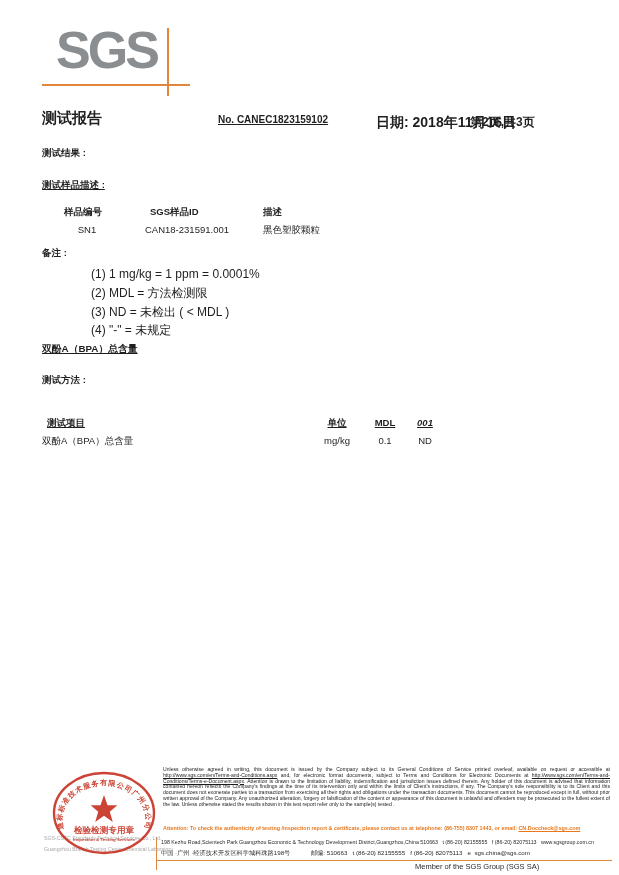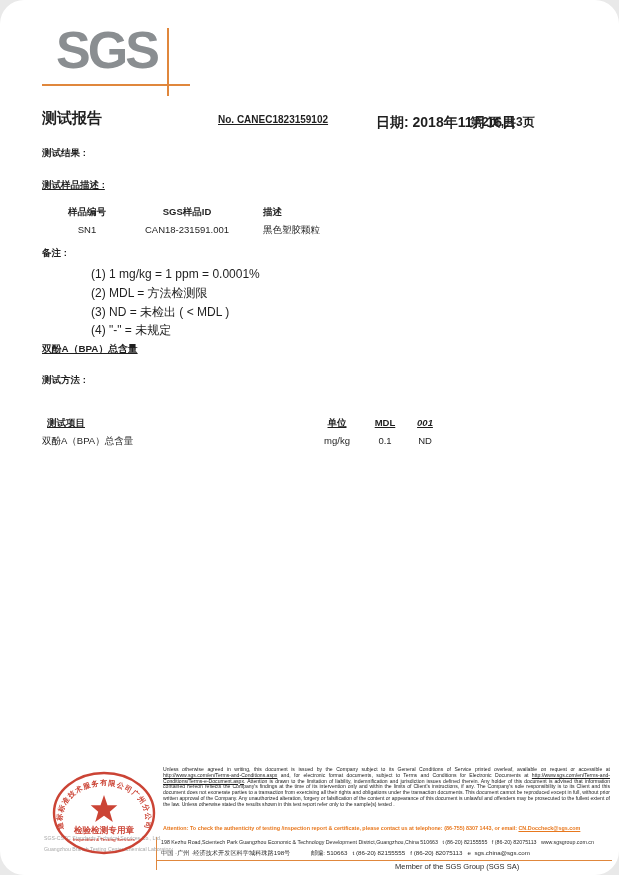--- a/index.html
+++ b/index.html
@@ -1,21 +1,20 @@
 <!DOCTYPE html>
 <html><head>
 <meta charset="utf-8">
 <style>
   html,body { margin:0; padding:0; background:#e9e9e9; }
   .page {
     position:relative; width:619px; height:875px; margin:0 auto;
     background:#ffffff; overflow:hidden;
     font-family:"Liberation Sans","DejaVu Sans",sans-serif;
     color:#1f1f1f;
-    border-radius:24px;
   }
   
   .logo-text {
     position:absolute; left:56px; top:24px;
     font-size:52px; font-weight:bold; letter-spacing:-3px;
     color:#8a8e91; line-height:1;
   }
   .logo-hline { position:absolute; left:42px; top:84px; width:148px; height:2px; background:#e0873c; }
   .logo-vline { position:absolute; left:167px; top:28px; width:2px; height:68px; background:#e0873c; }
 
@@ -25,22 +24,22 @@
   .report-date { position:absolute; left:376px; top:114px; font-size:14px; font-weight:bold; }
   .report-page { position:absolute; left:470px; top:114px; font-size:12px; font-weight:bold; }
 
   
   .lbl { position:absolute; font-size:9.5px; font-weight:bold; }
   .txt { position:absolute; font-size:9.5px; }
   .u { text-decoration:underline; }
   .results-label { left:42px; top:147px; }
   .sample-desc-label { left:42px; top:179px; }
 
-  .st-h1 { left:56px; top:206px; width:62px; text-align:center; }
-  .st-h2 { left:142px; top:206px; width:90px; text-align:center; }
+  .st-h1 { left:64px; top:206px; width:62px; }
+  .st-h2 { left:150px; top:206px; width:90px; text-align:left; }
   .st-h3 { left:263px; top:206px; }
   .st-c1 { left:56px; top:224px; width:62px; text-align:center; }
   .st-c2 { left:137px; top:224px; width:100px; text-align:center; }
   .st-c3 { left:263px; top:224px; }
 
   .remarks-label { left:42px; top:247px; }
   .remark-line { left:91px; font-size:12px; position:absolute; }
 
   .bpa-title { left:42px; top:343px; font-size:9.8px; }
   .method-label { left:42px; top:374px; }
@@ -66,21 +65,21 @@
     font-size:5.4px; line-height:6.1px; color:#e8781e; font-weight:bold;
   }
   .attention .link { text-decoration:underline; }
 
   .company-lines { position:absolute; left:44px; top:833px; z-index:1; color:#a9a9a9; font-size:5.2px; line-height:11px; white-space:nowrap; }
 
   .addr-vline { position:absolute; left:156px; top:837px; width:1px; height:33px; background:#e0873c; }
   .addr-line1 { position:absolute; left:161px; top:839px; font-size:5.3px; white-space:pre; color:#2a2a2a; }
   .addr-line2 { position:absolute; left:161px; top:849px; font-size:6.2px; white-space:pre; color:#2a2a2a; }
   .footer-hline { position:absolute; left:156px; top:860px; width:456px; height:1px; background:#e0873c; }
-  .member-line { position:absolute; left:395px; top:862px; font-size:7.5px; color:#2b2b2b; }
+  .member-line { position:absolute; left:415px; top:862px; font-size:7.5px; color:#2b2b2b; }
 
   .stamp { position:absolute; left:51px; top:770px; z-index:2; opacity:0.95; }
 </style>
 </head>
 <body>
 
 <div class="page">
 
   <div class="logo-text">SGS</div>
   <div class="logo-hline"></div>

